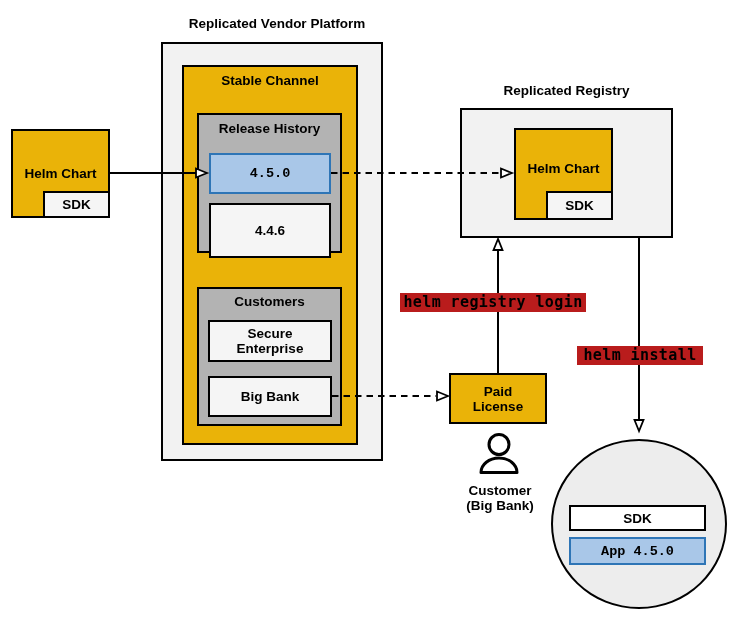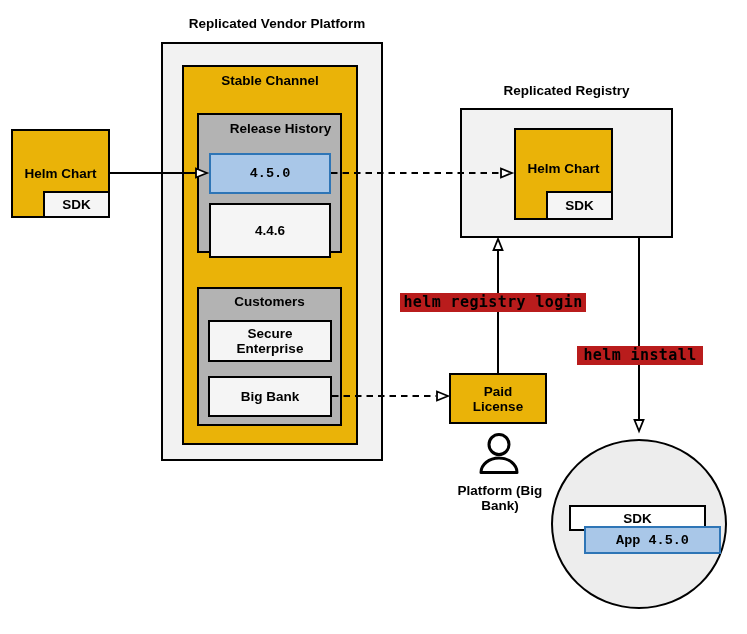--- a/index.html
+++ b/index.html
@@ -30,21 +30,21 @@
 
 <div class="canvas">
 
   <div class="lbl" style="left:161px;top:16px;width:232px;">Replicated Vendor Platform</div>
   <div class="box fill-light" style="left:161px;top:42px;width:222px;height:419px;"></div>
 
   <div class="box fill-med" style="left:182px;top:65px;width:176px;height:380px;"></div>
   <div class="lbl" style="left:182px;top:73px;width:176px;">Stable Channel</div>
 
   <div class="box fill-dark" style="left:197px;top:113px;width:145px;height:140px;"></div>
-  <div class="lbl" style="left:197px;top:121px;width:145px;margin-left:11px;">Release History</div>
+  <div class="lbl" style="left:197px;top:121px;width:145px;">Release History</div>
 
   <div class="box fill-blue cbox lbl" style="left:209px;top:153px;width:122px;height:41px;">
     <span>4.5.0</span>
   </div>
   <div class="box fill-paper cbox lbl" style="left:209px;top:203px;width:122px;height:55px;">
     <span>4.4.6</span>
   </div>
 
   <div class="box fill-dark" style="left:197px;top:287px;width:145px;height:139px;"></div>
   <div class="lbl" style="left:197px;top:294px;width:145px;">Customers</div>
@@ -68,27 +68,27 @@
   <div class="box fill-med cbox lbl" style="left:514px;top:128px;width:99px;height:92px;">
     <span style="position:relative;top:-6px;">Helm Chart</span>
   </div>
   <div class="box fill-paper cbox lbl" style="left:546px;top:191px;width:67px;height:29px;">
     <span>SDK</span>
   </div>
 
   <div class="box fill-med cbox lbl" style="left:449px;top:373px;width:98px;height:51px;">
     <span style="width:58px;">Paid License</span>
   </div>
-  <div class="lbl above" style="left:454px;top:483px;width:92px;">Platform (Big Bank)</div>
+  <div class="lbl above" style="left:454px;top:483px;width:92px;">Customer (Big Bank)</div>
 
   <div class="box circle" style="left:551px;top:439px;width:176px;height:170px;"></div>
   <div class="box fill-white cbox lbl" style="left:569px;top:505px;width:137px;height:26px;">
     <span>SDK</span>
   </div>
-  <div class="box fill-blue cbox lbl" style="left:569px;top:526px;width:137px;height:28px;margin-left:15px;">
+  <div class="box fill-blue cbox lbl" style="left:569px;top:537px;width:137px;height:28px;">
     <span>App 4.5.0</span>
   </div>
 
   <svg class="overlay" width="747" height="634" viewBox="0 0 747 634">
 
     <g>
       <line x1="110" y1="173" x2="196" y2="173" stroke="#000" stroke-width="2"></line>
       <polygon points="207,173 196,168.5 196,177.5" fill="#fff" stroke="#000" stroke-width="1.8"></polygon>
     </g>
 

